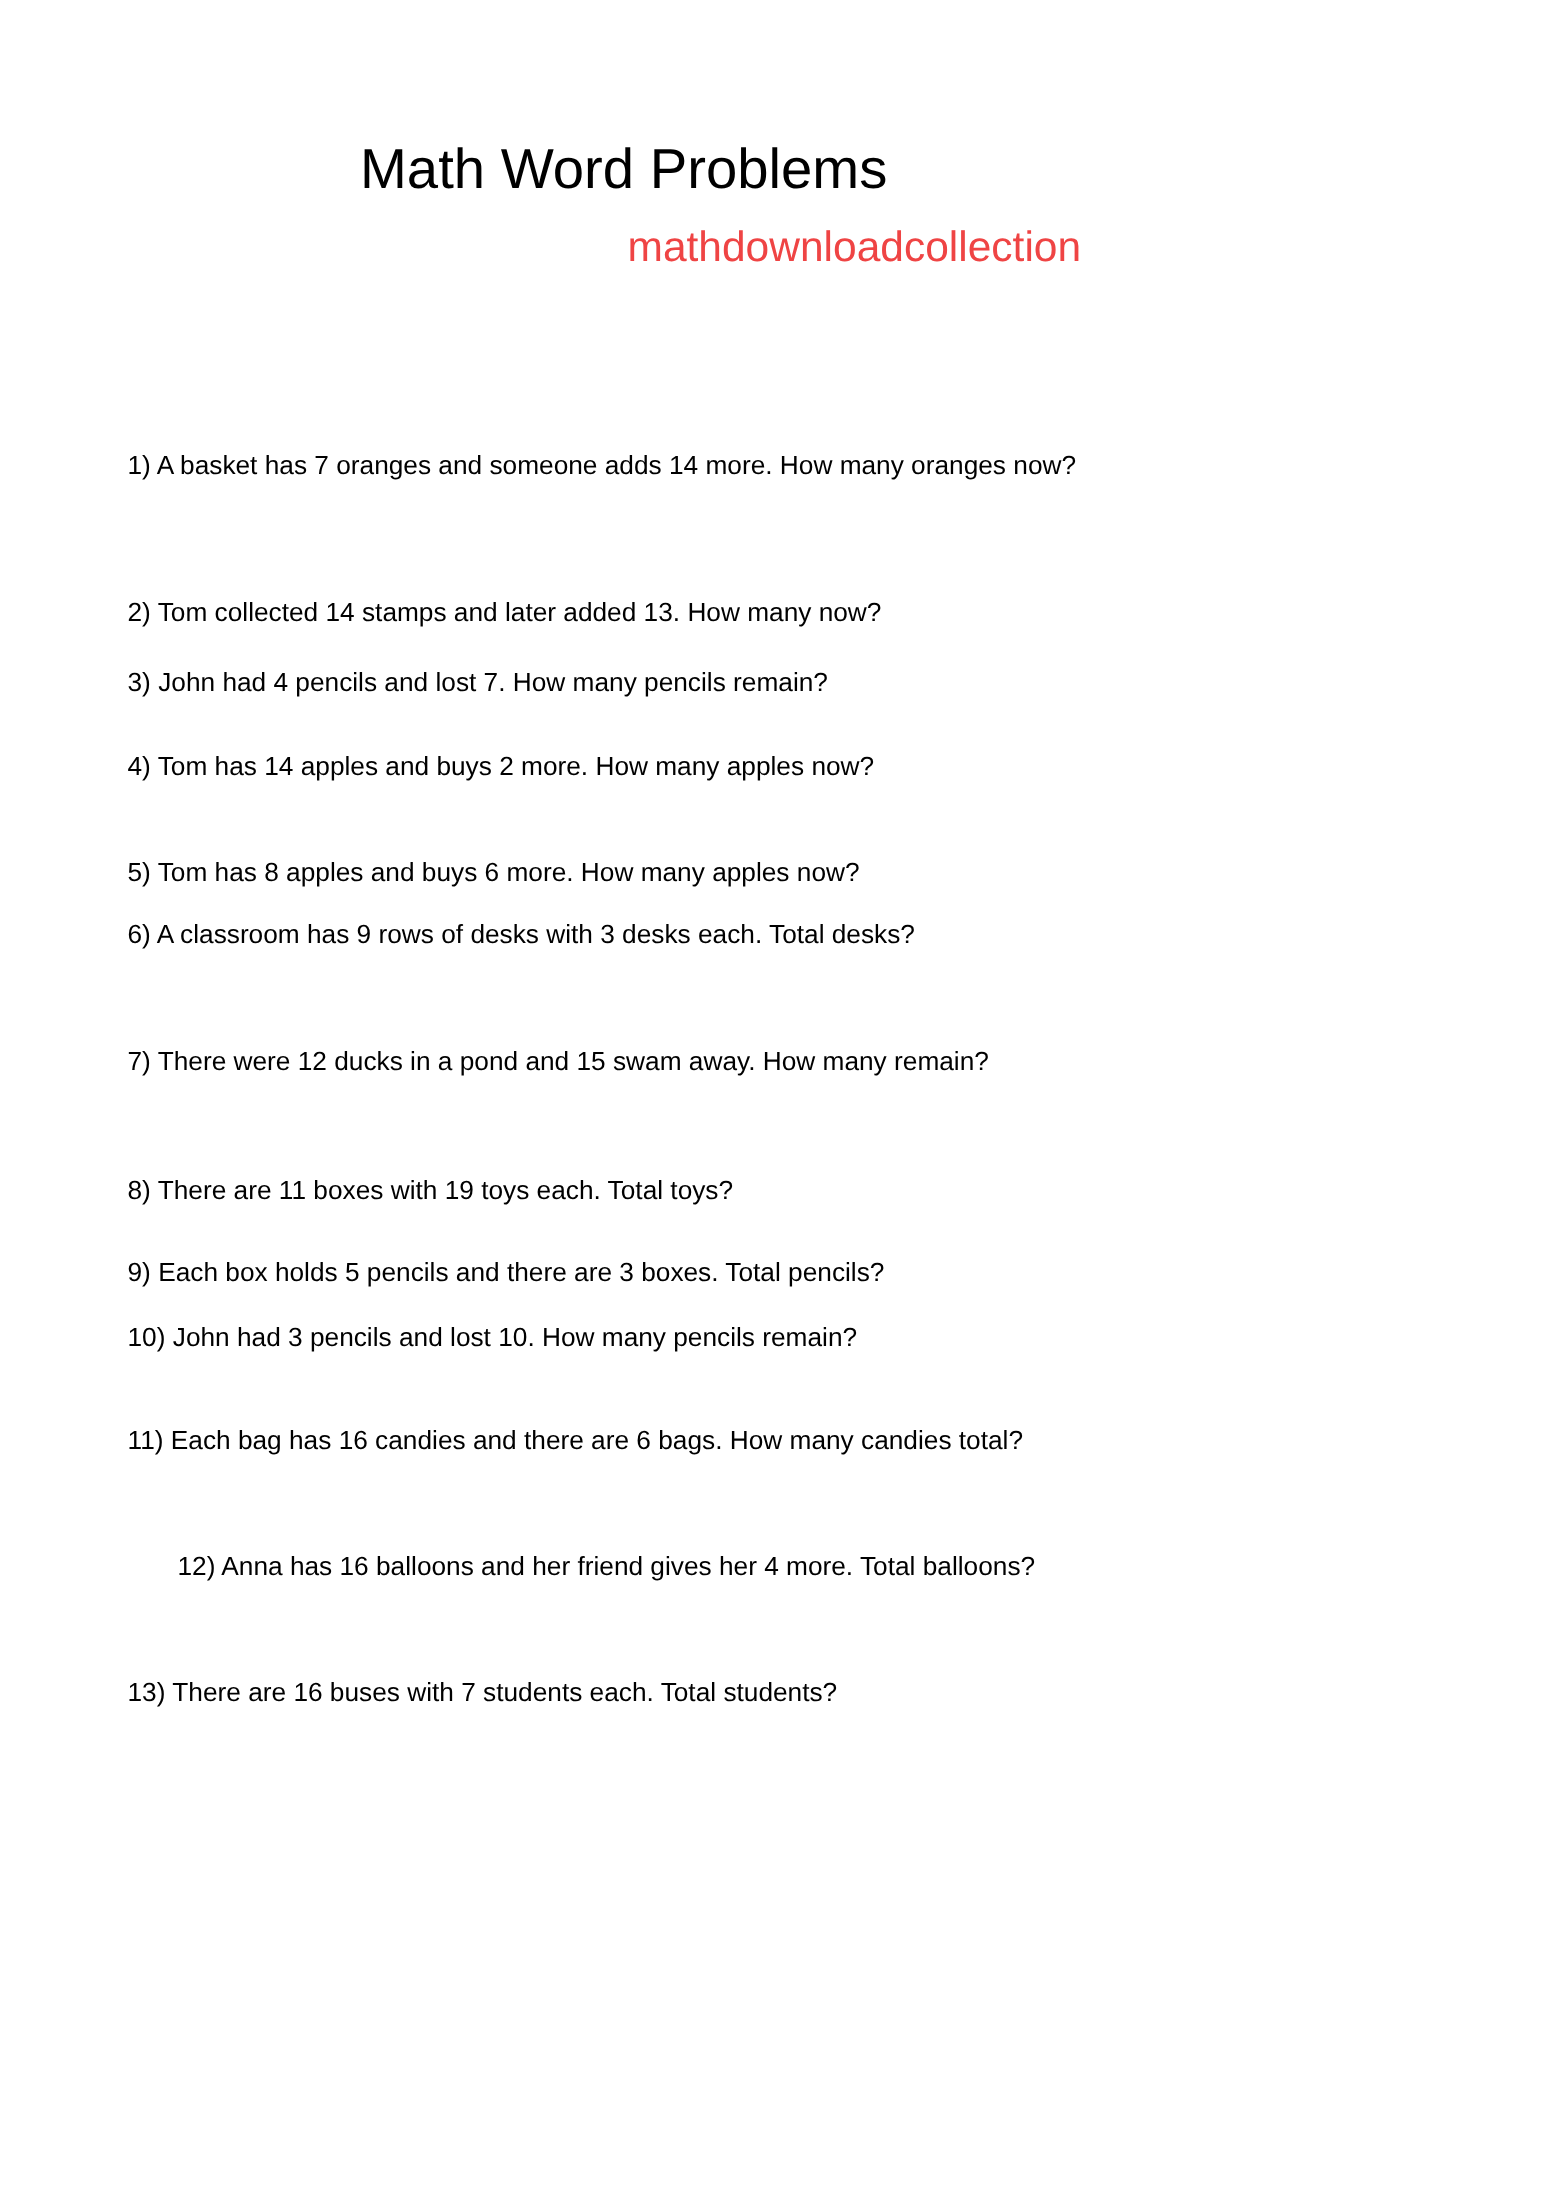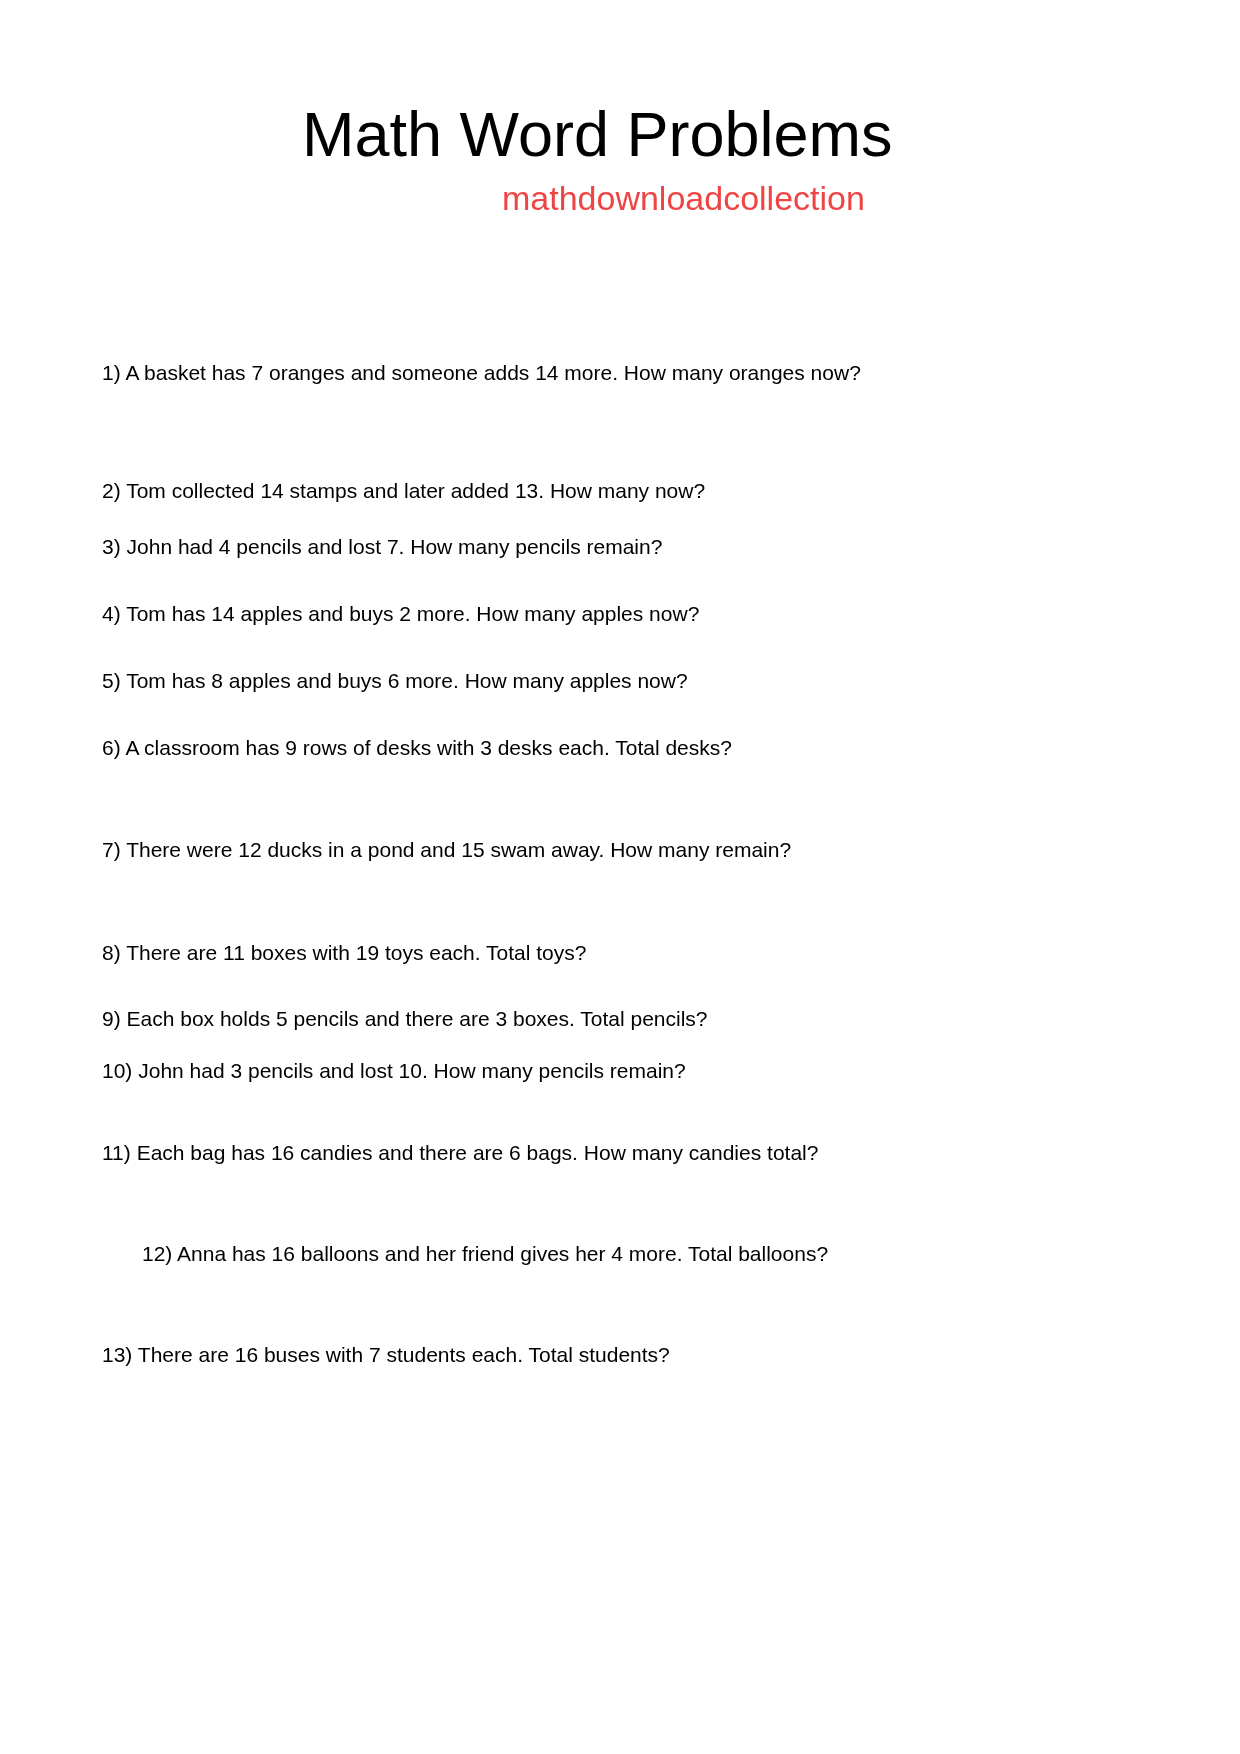--- a/index.html
+++ b/index.html
@@ -10,24 +10,24 @@
   body {
     width: 1240px;
     height: 1754px;
     position: relative;
     overflow: hidden;
     font-family: "Liberation Sans", sans-serif;
     color: #000000;
   }
   .page-title {
     position: absolute;
-    left: 302px;
+    left: 288px;
     top: 105px;
     margin: 0;
-    font-size: 63px;
+    font-size: 45px;
     line-height: 59px;
     font-weight: normal;
     white-space: nowrap;
     color: #000000;
   }
   .page-subtitle {
     position: absolute;
     left: 502px;
     top: 181px;
     margin: 0;
@@ -48,21 +48,21 @@
     width: 1045px;
     font-size: 21px;
     line-height: 43px;
     margin: 0;
     padding: 0;
   }
   .problem:nth-child(1)  { top: 351px; }
   .problem:nth-child(2)  { top: 459px; margin-top: 10px; }
   .problem:nth-child(3)  { top: 525px; }
   .problem:nth-child(4)  { top: 592px; }
-  .problem:nth-child(5)  { top: 659px; }
+  .problem:nth-child(5)  { top: 677px; }
   .problem:nth-child(6)  { top: 726px; }
   .problem:nth-child(7)  { top: 828px; }
   .problem:nth-child(8)  { top: 931px; }
   .problem:nth-child(9)  { top: 997px; }
   .problem:nth-child(10) { top: 1029px; margin-top: 20px; }
   .problem:nth-child(11) { top: 1131px; }
   .problem:nth-child(12) { top: 1232px; margin-left: 40px; }
   .problem:nth-child(13) { top: 1333px; }
 </style>
 </head>

